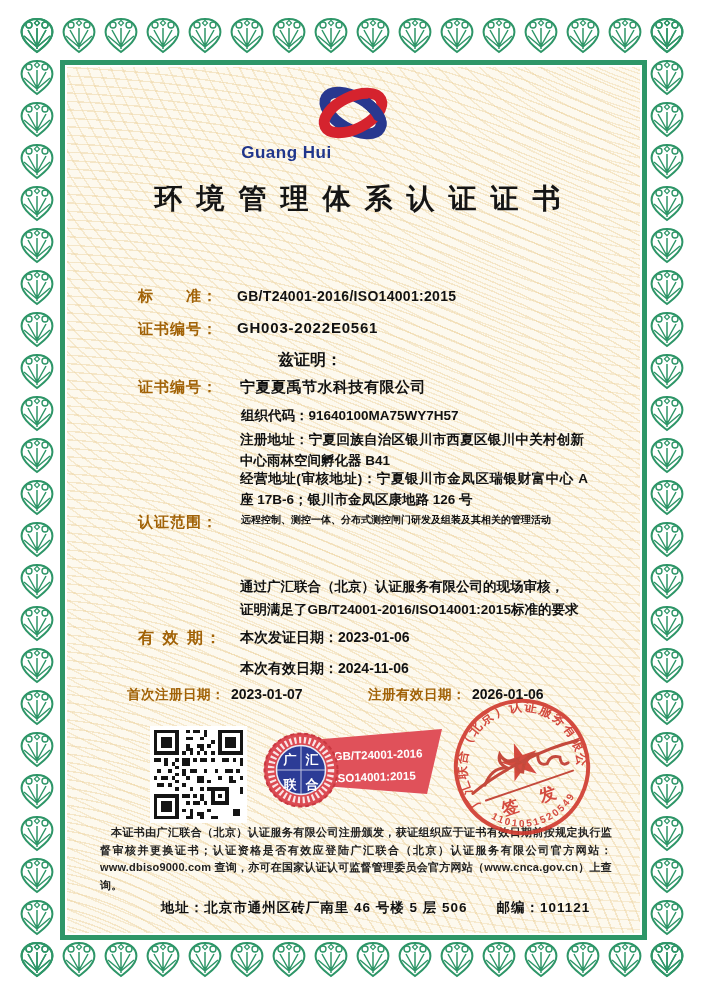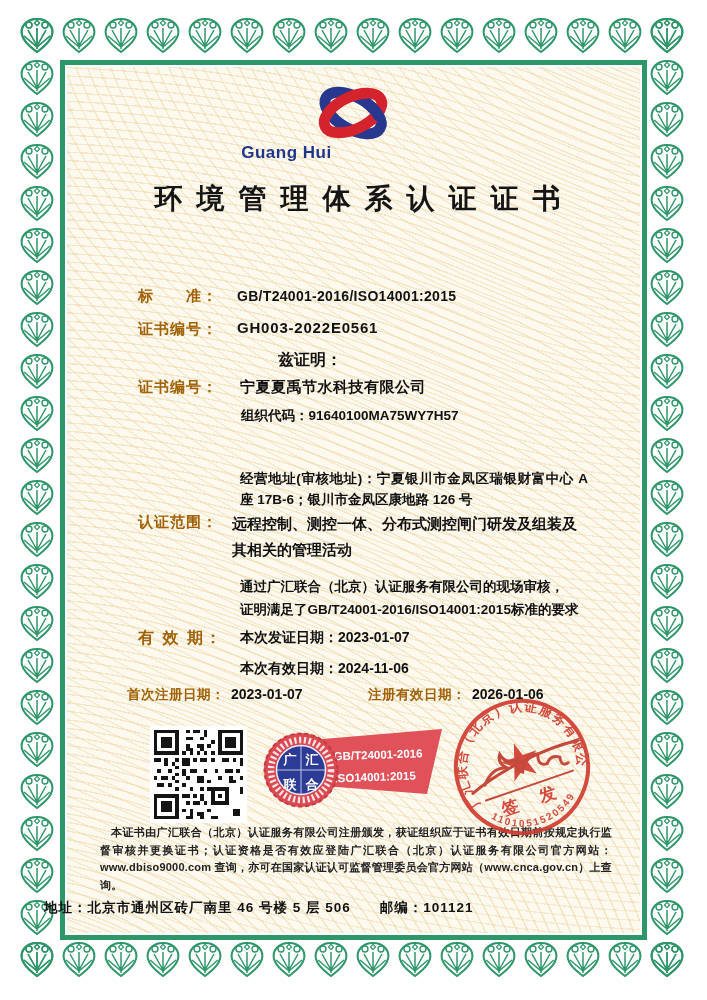--- a/index.html
+++ b/index.html
@@ -23,34 +23,34 @@
   .v-standard { left:237px; top:288px; font-size:14px; letter-spacing:.3px; }
   .l-certno { left:138px; top:320px; }
   .v-certno { left:237px; top:319px; font-size:15px; letter-spacing:.8px; }
   .v-intro { left:242px; top:350px; font-size:16px;margin-left:36px; }
   .l-holder { left:138px; top:378px; }
   .v-holder { left:240px; top:378px; font-size:15px; letter-spacing:.5px; }
   .v-orgcode { left:241px; top:407px; font-size:13.5px; }
   .v-regaddr { left:240px; top:429px; width:344px; font-size:13.5px; line-height:21px; text-align:justify; }
   .v-bizaddr { left:240px; top:468px; width:348px; font-size:13.5px; line-height:21px; text-align:justify; }
   .l-scope { left:138px; top:513px; }
-  .v-scope { left:232px; top:511px; width:346px; font-size:15px; line-height:26px; }
+  .v-scope { left:241px; top:511px; width:346px; font-size:10px; line-height:18px; }
   .v-audit { left:240px; top:575px; width:370px; font-size:13.5px; line-height:23px; }
   .l-validity { left:138px; top:628px; font-size:16px; letter-spacing:2px; }
   .v-issue { left:240px; top:629px; font-size:14px; }
   .v-expire { left:240px; top:660px; font-size:14px; }
   .reg-row1 { left:127px; top:686px; font-size:13.5px; }
   .reg-row2 { left:368px; top:686px; font-size:13.5px; }
   .reg-row1 .val, .reg-row2 .val { font-size:14px; margin-left:6px; }
   .reg-row1 .lbl, .reg-row2 .lbl { font-size:13.5px; letter-spacing:.5px; }
   .qr { left:150px; top:726px; }
   .badge { left:256px; top:724px; }
   .seal { left:437px; top:690px; z-index:5; opacity:.9; }
   .footer-note { left:100px; top:824px; width:512px; font-size:11px; font-weight:600; color:#222; line-height:17.5px; text-align:justify; text-indent:11px; letter-spacing:.2px; }
-  .footer-addr { left:0; top:899px; width:707px; text-align:left; font-size:13.5px; font-weight:bold; color:#111; letter-spacing:1px;padding-left:44px; }
+  .footer-addr { left:0; top:899px; width:707px; text-align:center; font-size:13.5px; font-weight:bold; color:#111; letter-spacing:1px;padding-left:44px; }
 </style>
 </head>
 <body>
 
 <div class="cert">
 
   <svg class="frame" width="707" height="1000" viewBox="0 0 707 1000">
     <defs>
       <g id="pm" fill="none" stroke="#2e9668">
         <path d="M21 3 C10 3 4 11 6 19 C8 27 16 32 21 36 C26 32 34 27 36 19 C38 11 32 3 21 3 Z" stroke-width="2"></path>
@@ -93,32 +93,33 @@
 
   <div class="abs lbl l-certno">证书编号：</div>
   <div class="abs val v-certno">GH003-2022E0561</div>
 
   <div class="abs val v-intro">兹证明：</div>
 
   <div class="abs lbl l-holder">证书编号：</div>
   <div class="abs val v-holder">宁夏夏禹节水科技有限公司</div>
 
   <div class="abs val v-orgcode">组织代码：91640100MA75WY7H57</div>
+  <div class="abs val v-regaddr">注册地址：宁夏回族自治区银川市西夏区银川中关村创新中心雨林空间孵化器 B41</div>
   <div class="abs val v-bizaddr">经营地址(审核地址)：宁夏银川市金凤区瑞银财富中心 A 座 17B-6；银川市金凤区康地路 126 号</div>
 
   <div class="abs lbl l-scope">认证范围：</div>
   <div class="abs val v-scope">远程控制、测控一体、分布式测控闸门研发及组装及其相关的管理活动</div>
 
   <div class="abs val v-audit">
     <div>通过广汇联合（北京）认证服务有限公司的现场审核，</div>
     <div>证明满足了GB/T24001-2016/ISO14001:2015标准的要求</div>
   </div>
 
   <div class="abs lbl l-validity">有 效 期：</div>
-  <div class="abs val v-issue">本次发证日期：2023-01-07</div>
+  <div class="abs val v-issue">本次发证日期：2023-01-06</div>
   <div class="abs val v-expire">本次有效日期：2024-11-06</div>
 
   <div class="abs reg-row1">
     <span class="lbl">首次注册日期：</span><span class="val">2023-01-07</span>
   </div>
   <div class="abs reg-row2">
     <span class="lbl">注册有效日期：</span><span class="val">2026-01-06</span>
   </div>
 
   <svg class="abs qr" width="97" height="97" viewBox="-1 -1 27 27" shape-rendering="crispEdges">

